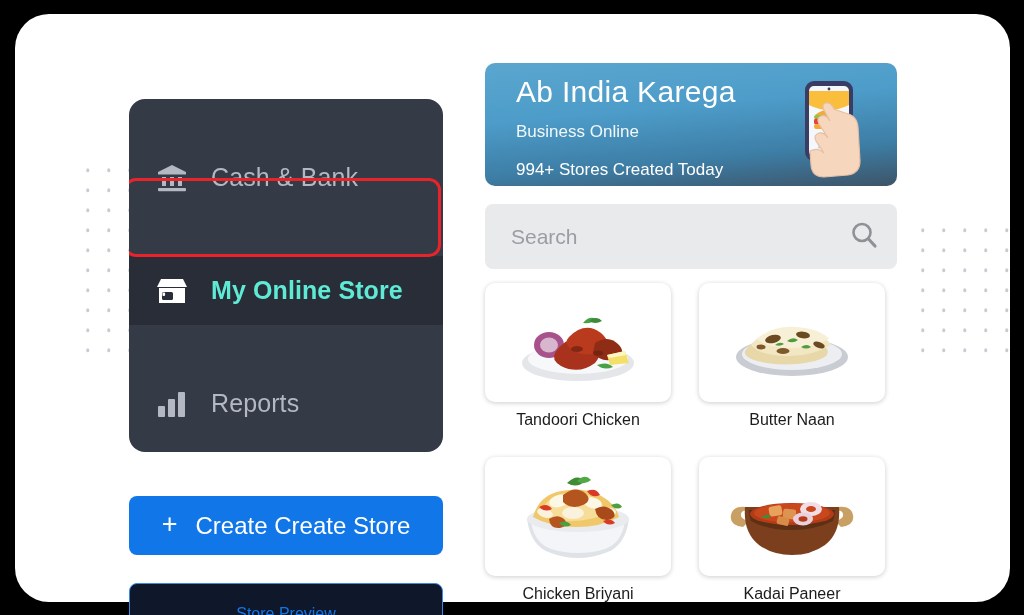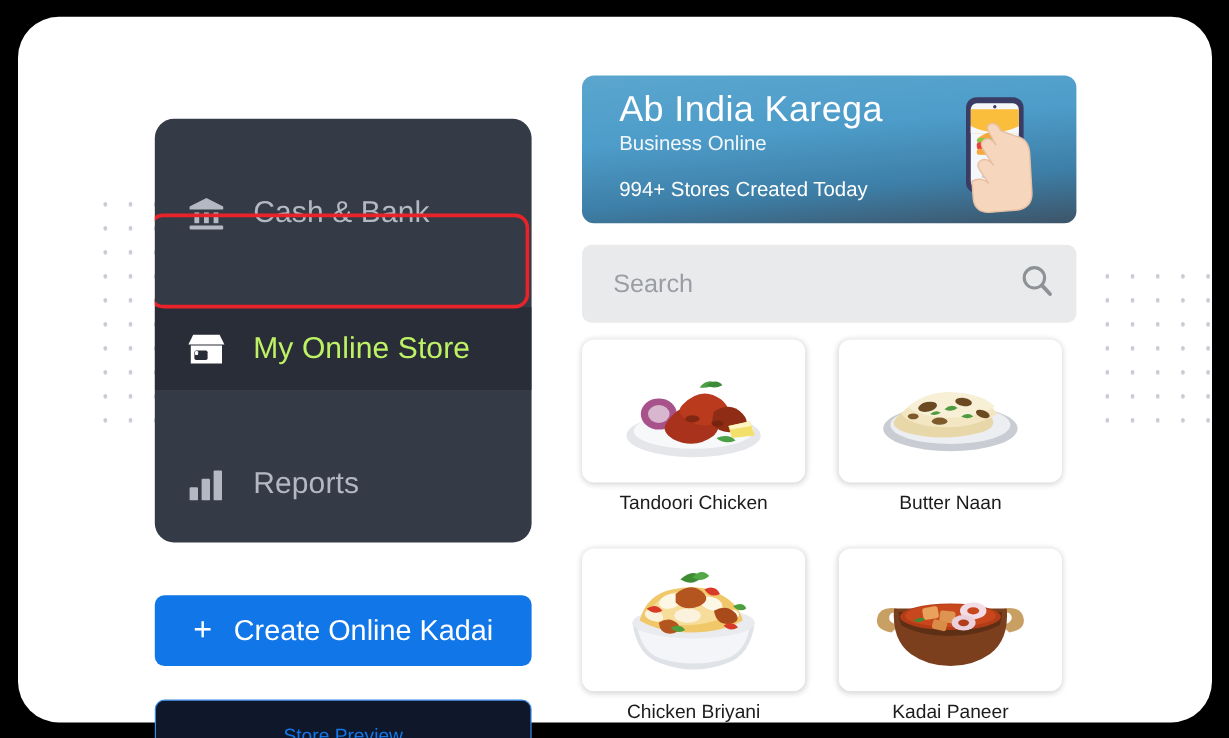--- a/index.html
+++ b/index.html
@@ -92,22 +92,22 @@
   .menu-item .mi-label {
     font-size: 25px;
     color: #b3b8c2;
     letter-spacing: .1px;
     white-space: nowrap;
   }
   .menu-item.active {
     background: #282d38;
   }
   .menu-item.active .mi-label {
-    color: #bef264;
-    font-weight: normal;
+    color: #5eead4;
+    font-weight: bold;
   }
 
   #highlight-box {
     position: absolute;
     left: -5px;
     top: 79px;
     width: 317px;
     height: 79px;
     border: 3px solid #e8242a;
     border-radius: 12px;
@@ -169,21 +169,21 @@
   }
   #promo-title {
     font-size: 30px;
     color: #ffffff;
     letter-spacing: .3px;
     line-height: 1.05;
   }
   #promo-subtitle {
     font-size: 17px;
     color: #f2f7fa;
-    margin-top: 2px;
+    margin-top: 14px;
   }
   #promo-stat {
     font-size: 17px;
     color: #ffffff;
     margin-top: 18px;
   }
 
   #phone-art {
     position: absolute;
     right: 18px;
@@ -373,21 +373,21 @@
           </svg>
         </span>
         <span class="mi-label">Reports</span>
       </div>
 
       <div id="highlight-box"></div>
     </div>
 
     <button id="btn-create-store">
       <span class="plus">+</span>
-      <span>Create Online Kadai</span>
+      <span>Create Create Store</span>
     </button>
 
     <button id="btn-store-preview">Store Preview</button>
   </div>
 
   <div id="right-col">
 
     <div id="promo-banner">
       <div id="promo-title">Ab India Karega</div>
       <div id="promo-subtitle">Business Online</div>

